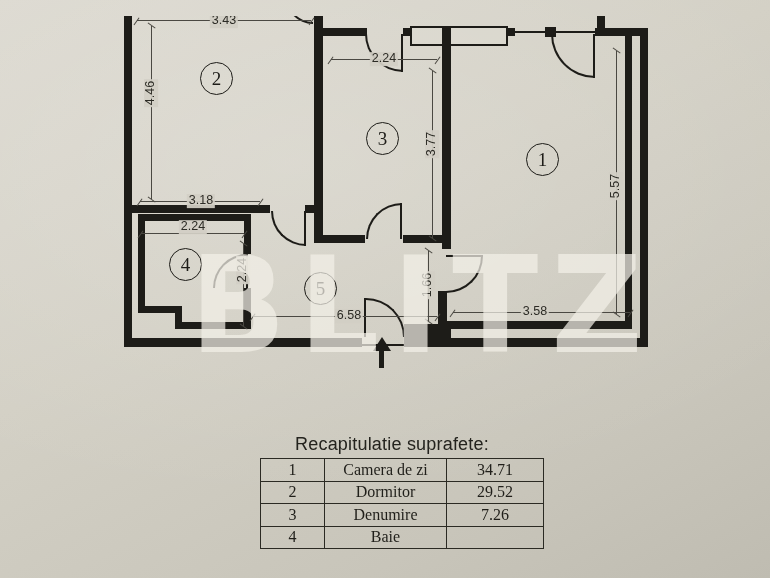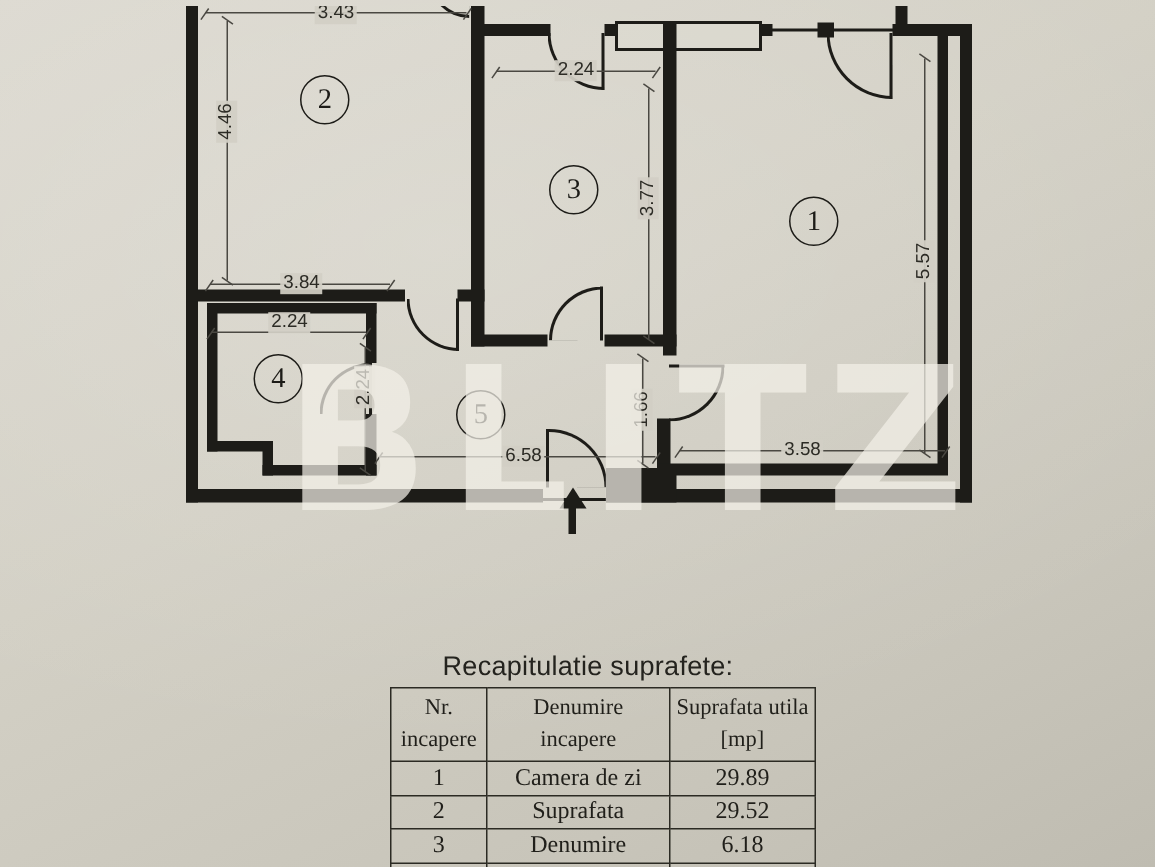--- a/index.html
+++ b/index.html
@@ -9,21 +9,21 @@
     --txt:#24231e;
   }
   html,body{margin:0;padding:0;}
   body{
     width:770px;height:578px;overflow:hidden;position:relative;
     font-family:"Liberation Sans",sans-serif;
     background:
       radial-gradient(130% 95% at 38% 28%, rgba(255,255,255,0.16), rgba(255,255,255,0) 62%),
       linear-gradient(152deg,#dcd9d0 0%,#d3d0c5 42%,#c8c5ba 78%,#bfbcb1 100%);
   }
-  .plan{position:absolute;left:0;top:4px;width:717px;height:440px;overflow:hidden;}
+  .plan{position:absolute;left:0;top:16px;width:717px;height:440px;overflow:hidden;}
   .w{position:absolute;background:var(--ink);}
   .thin{position:absolute;background:var(--ink);}
   .arc{position:absolute;border:0 solid var(--ink);box-sizing:border-box;}
   .arc-bl{border-left-width:2px;border-bottom-width:2px;border-bottom-left-radius:100%;}
   .arc-tl{border-left-width:2px;border-top-width:2px;border-top-left-radius:100%;}
   .arc-br{border-right-width:2px;border-bottom-width:2px;border-bottom-right-radius:100%;}
   .arc-tr{border-right-width:2px;border-top-width:2px;border-top-right-radius:100%;}
   .leaf{position:absolute;background:var(--ink);}
   .win{position:absolute;border:2.5px solid var(--ink);box-sizing:border-box;background:rgba(222,219,210,0.5);}
   .dlh{position:absolute;height:1.2px;background:var(--dim);}
@@ -126,21 +126,21 @@
   <div class="dlv" style="left:243px;top:228px;height:82px"></div>
   <div class="dlv" style="left:432px;top:55px;height:167px"></div>
   <div class="dlv" style="left:616px;top:35px;height:263px"></div>
   <div class="dlv" style="left:428px;top:235px;height:70px"></div>
   <div class="dlh" style="left:453px;top:296px;width:177px"></div>
   <div class="dlh" style="left:253px;top:300px;width:184px"></div>
 
   <div class="dlab" style="left:224px;top:5px">3.43</div>
   <div class="dlab rot" style="left:151px;top:77px">4.46</div>
   <div class="dlab" style="left:384px;top:43px">2.24</div>
-  <div class="dlab" style="left:201px;top:185px">3.84</div>
+  <div class="dlab" style="left:201px;top:185px">3.18</div>
   <div class="dlab" style="left:193px;top:211px">2.24</div>
   <div class="dlab rot" style="left:243px;top:254px">2.24</div>
   <div class="dlab rot" style="left:432px;top:128px">3.77</div>
   <div class="dlab rot" style="left:616px;top:170px">5.57</div>
   <div class="dlab rot" style="left:428px;top:269px">1.66</div>
   <div class="dlab" style="left:535px;top:296px">3.58</div>
   <div class="dlab" style="left:349px;top:300px">6.58</div>
 
   <div class="rc" style="left:526px;top:127px">
       <span>1</span>
@@ -166,48 +166,34 @@
 
 <div class="sum-title">Recapitulatie suprafete:</div>
 
 <table class="sum">
   <colgroup>
       <col class="c1">
       <col class="c2">
       <col class="c3">
     </colgroup>
   <tbody>
-      <tr>
-    <th>
-      <div>Nr.</div>
-      <div>incapere</div>
-    </th>
-    <th>
-      <div>Denumire</div>
-      <div>incapere</div>
-    </th>
-    <th>
-      <div>Suprafata utila</div>
-      <div>[mp]</div>
-    </th>
-  </tr>
   <tr>
     <td>1</td>
     <td>Camera de zi</td>
-    <td>29.89</td>
+    <td>34.71</td>
   </tr>
   <tr>
     <td>2</td>
-    <td>Suprafata</td>
+    <td>Dormitor</td>
     <td>29.52</td>
   </tr>
   <tr>
     <td>3</td>
     <td>Denumire</td>
-    <td>6.18</td>
+    <td>7.26</td>
   </tr>
   <tr>
     <td>4</td>
     <td>Baie</td>
     <td></td>
   </tr>
 </tbody>
   </table>
 
 </body></html>

